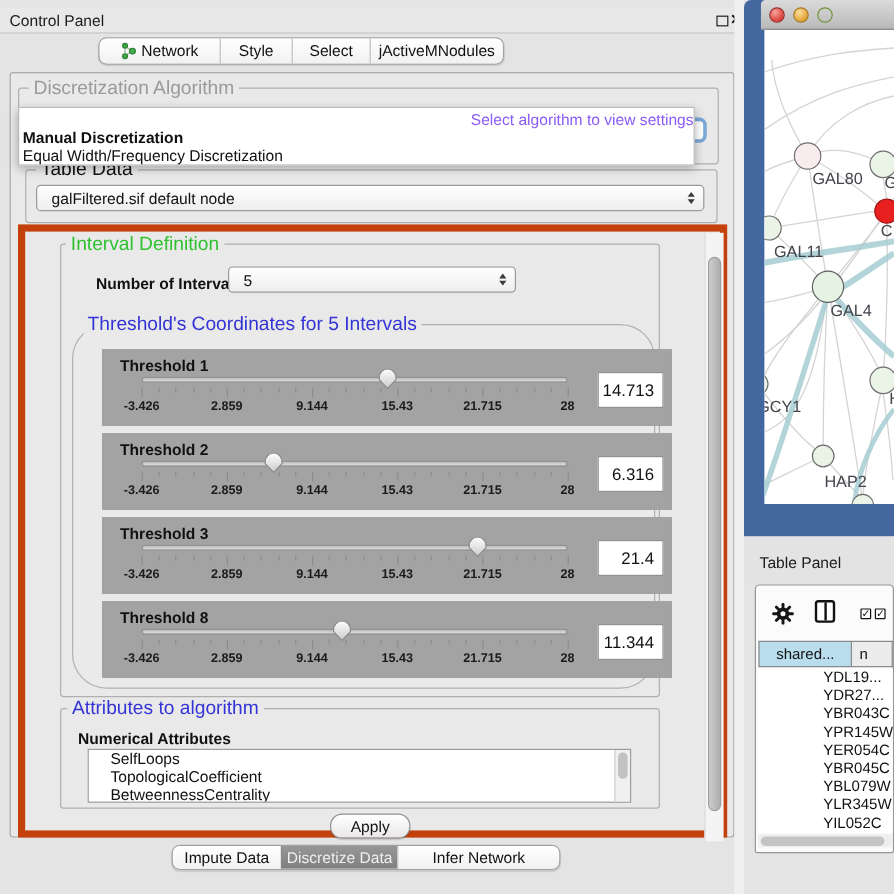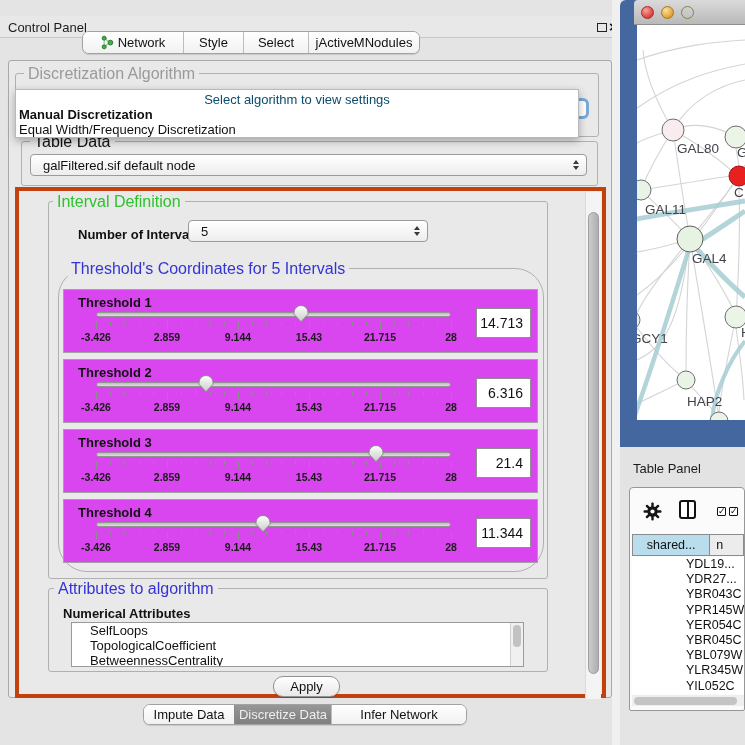--- a/index.html
+++ b/index.html
@@ -2,21 +2,21 @@
 <html><head>
 <meta charset="utf-8">
 <style>
   html,body{margin:0;padding:0;background:#cfcfcf;}
   *{box-sizing:border-box;font-family:"Liberation Sans","DejaVu Sans",sans-serif;}
   #stage{position:relative;width:745px;height:745px;background:#e4e4e4;overflow:hidden;}
   .abs{position:absolute;}
 
   
   #cp{left:0;top:0;width:620px;height:745px;background:#e4e4e4;}
-  #cp-titlebar{left:0;top:16px;width:620px;height:22px;background:#e8e8e8;border-bottom:1px solid #c6c6c6;}
+  #cp-titlebar{left:0;top:6px;width:620px;height:22px;background:#e8e8e8;border-bottom:1px solid #c6c6c6;}
   #cp-title{left:8px;top:4px;font-size:13px;color:#1c1c1c;}
   #float-btn{left:597px;top:7px;width:10px;height:9px;border:1.5px solid #222;background:transparent;}
   #close-btn{left:609px;top:2px;font-size:15px;font-weight:bold;color:#111;line-height:18px;}
 
   
   .segbar{display:flex;border:1px solid #a2a2a2;border-radius:7px;overflow:hidden;background:#fdfdfd;
           box-shadow:0 1px 1px rgba(0,0,0,.12);}
   .seg{display:flex;align-items:center;justify-content:center;gap:4px;font-size:13px;color:#111;
        border-left:1px solid #bdbdbd;background:linear-gradient(#ffffff,#f1f1f1);white-space:nowrap;}
   .seg:first-child{border-left:none;}
@@ -37,33 +37,33 @@
   
   .combo{position:absolute;background:linear-gradient(#ffffff,#ededed);border:1px solid #9b9b9b;border-radius:4px;
          font-size:13px;color:#111;display:flex;align-items:center;padding-left:12px;}
   .spin{position:absolute;right:7px;top:50%;transform:translateY(-50%);display:flex;flex-direction:column;align-items:center;}
   .arr-up{width:0;height:0;border-left:3.5px solid transparent;border-right:3.5px solid transparent;border-bottom:4.5px solid #3a3a3a;margin-bottom:2px;}
   .arr-dn{width:0;height:0;border-left:3.5px solid transparent;border-right:3.5px solid transparent;border-top:4.5px solid #3a3a3a;}
 
   
   #popup{left:6px;top:28px;width:564px;height:49px;background:#ffffff;border:1px solid #b9b9b9;
          box-shadow:0 3px 8px rgba(0,0,0,.3);z-index:40;}
-  #popup-hint{position:absolute;left:0;top:2px;width:100%;text-align:center;font-size:13px;color:#0c4a6e;}
+  #popup-hint{position:absolute;left:0;top:2px;width:100%;text-align:right;font-size:13px;color:#8b5cf6;}
   .pop-opt{position:absolute;left:3px;font-size:13px;color:#111;white-space:nowrap;}
   .pop-opt.b{font-weight:bold;}
   #focus-stub{left:558px;top:37px;width:22px;height:21px;background:#fff;border:3px solid #7aa8d8;border-radius:6px;z-index:5;}
 
   
-  #scrollpane{left:6px;top:126px;width:591px;height:511px;border:4px solid #c2410c;background:#e9e9e9;}
+  #scrollpane{left:6px;top:126px;width:591px;height:511px;border:6px solid #c2410c;background:#e9e9e9;}
   #vscroll-track{left:566px;top:1px;width:16px;height:507px;background:#f4f4f4;border-left:1px solid #dadada;}
   #vscroll-thumb{left:2px;top:20px;width:11px;height:462px;border-radius:6px;
                  background:linear-gradient(90deg,#cccccc,#aeaeae);border:1px solid #9d9d9d;}
 
   
-  .thr-row{position:absolute;left:4px;width:475px;height:64px;border:1px solid #a2a2a2;background:#d946ef;}
+  .thr-row{position:absolute;left:24px;width:475px;height:64px;border:1px solid #a2a2a2;background:#a3a3a3;}
   .thr-label{position:absolute;left:14px;top:5px;font-size:13px;font-weight:bold;color:#111;}
   .sl-track{position:absolute;left:32px;top:22px;width:355px;height:5px;border:1px solid #929292;border-radius:3px;
             background:linear-gradient(#bdbdbd,#dedede);}
   .sl-thumb{position:absolute;top:15px;width:16px;height:18px;}
   .tick{position:absolute;top:31px;width:1px;background:#8d8d8d;}
   .tick.minor{height:4px;}
   .tick.major{height:8px;}
   .tick-lb{position:absolute;top:41px;transform:translateX(-50%);font-size:10.5px;font-weight:bold;color:#1a1a1a;}
   .val-box{position:absolute;left:412px;top:18px;width:55px;height:30px;background:#fff;border:1px solid #8f8f8f;
            font-size:14px;color:#111;text-align:right;line-height:28px;padding-right:7px;}
@@ -325,21 +325,21 @@
                         <linearGradient id="tg2" x1="0" y1="0" x2="0" y2="1">
                           <stop offset="0" stop-color="#fdfdfd"></stop>
                           <stop offset="1" stop-color="#cccccc"></stop>
                         </linearGradient>
                       </defs>
                       <path d="M1,7.5 a7,7 0 0 1 14,0 l0,1.8 -7,7.4 -7,-7.4 z" fill="url(#tg2)" stroke="#898989"></path>
                     </svg></span>
                   <div class="val-box">21.4</div>
                 </div>
                 <div class="thr-row" style="top: 230px;">
-                  <div class="thr-label">Threshold 4</div>
+                  <div class="thr-label">Threshold 8</div>
                   <div class="sl-track"></div>
                   <div class="tick major" style="left: 32px;"></div>
                   <div class="tick minor" style="left: 46.2px;"></div>
                   <div class="tick minor" style="left: 60.4px;"></div>
                   <div class="tick minor" style="left: 74.6px;"></div>
                   <div class="tick minor" style="left: 88.8px;"></div>
                   <div class="tick major" style="left: 103px;"></div>
                   <div class="tick minor" style="left: 117.2px;"></div>
                   <div class="tick minor" style="left: 131.4px;"></div>
                   <div class="tick minor" style="left: 145.6px;"></div>

